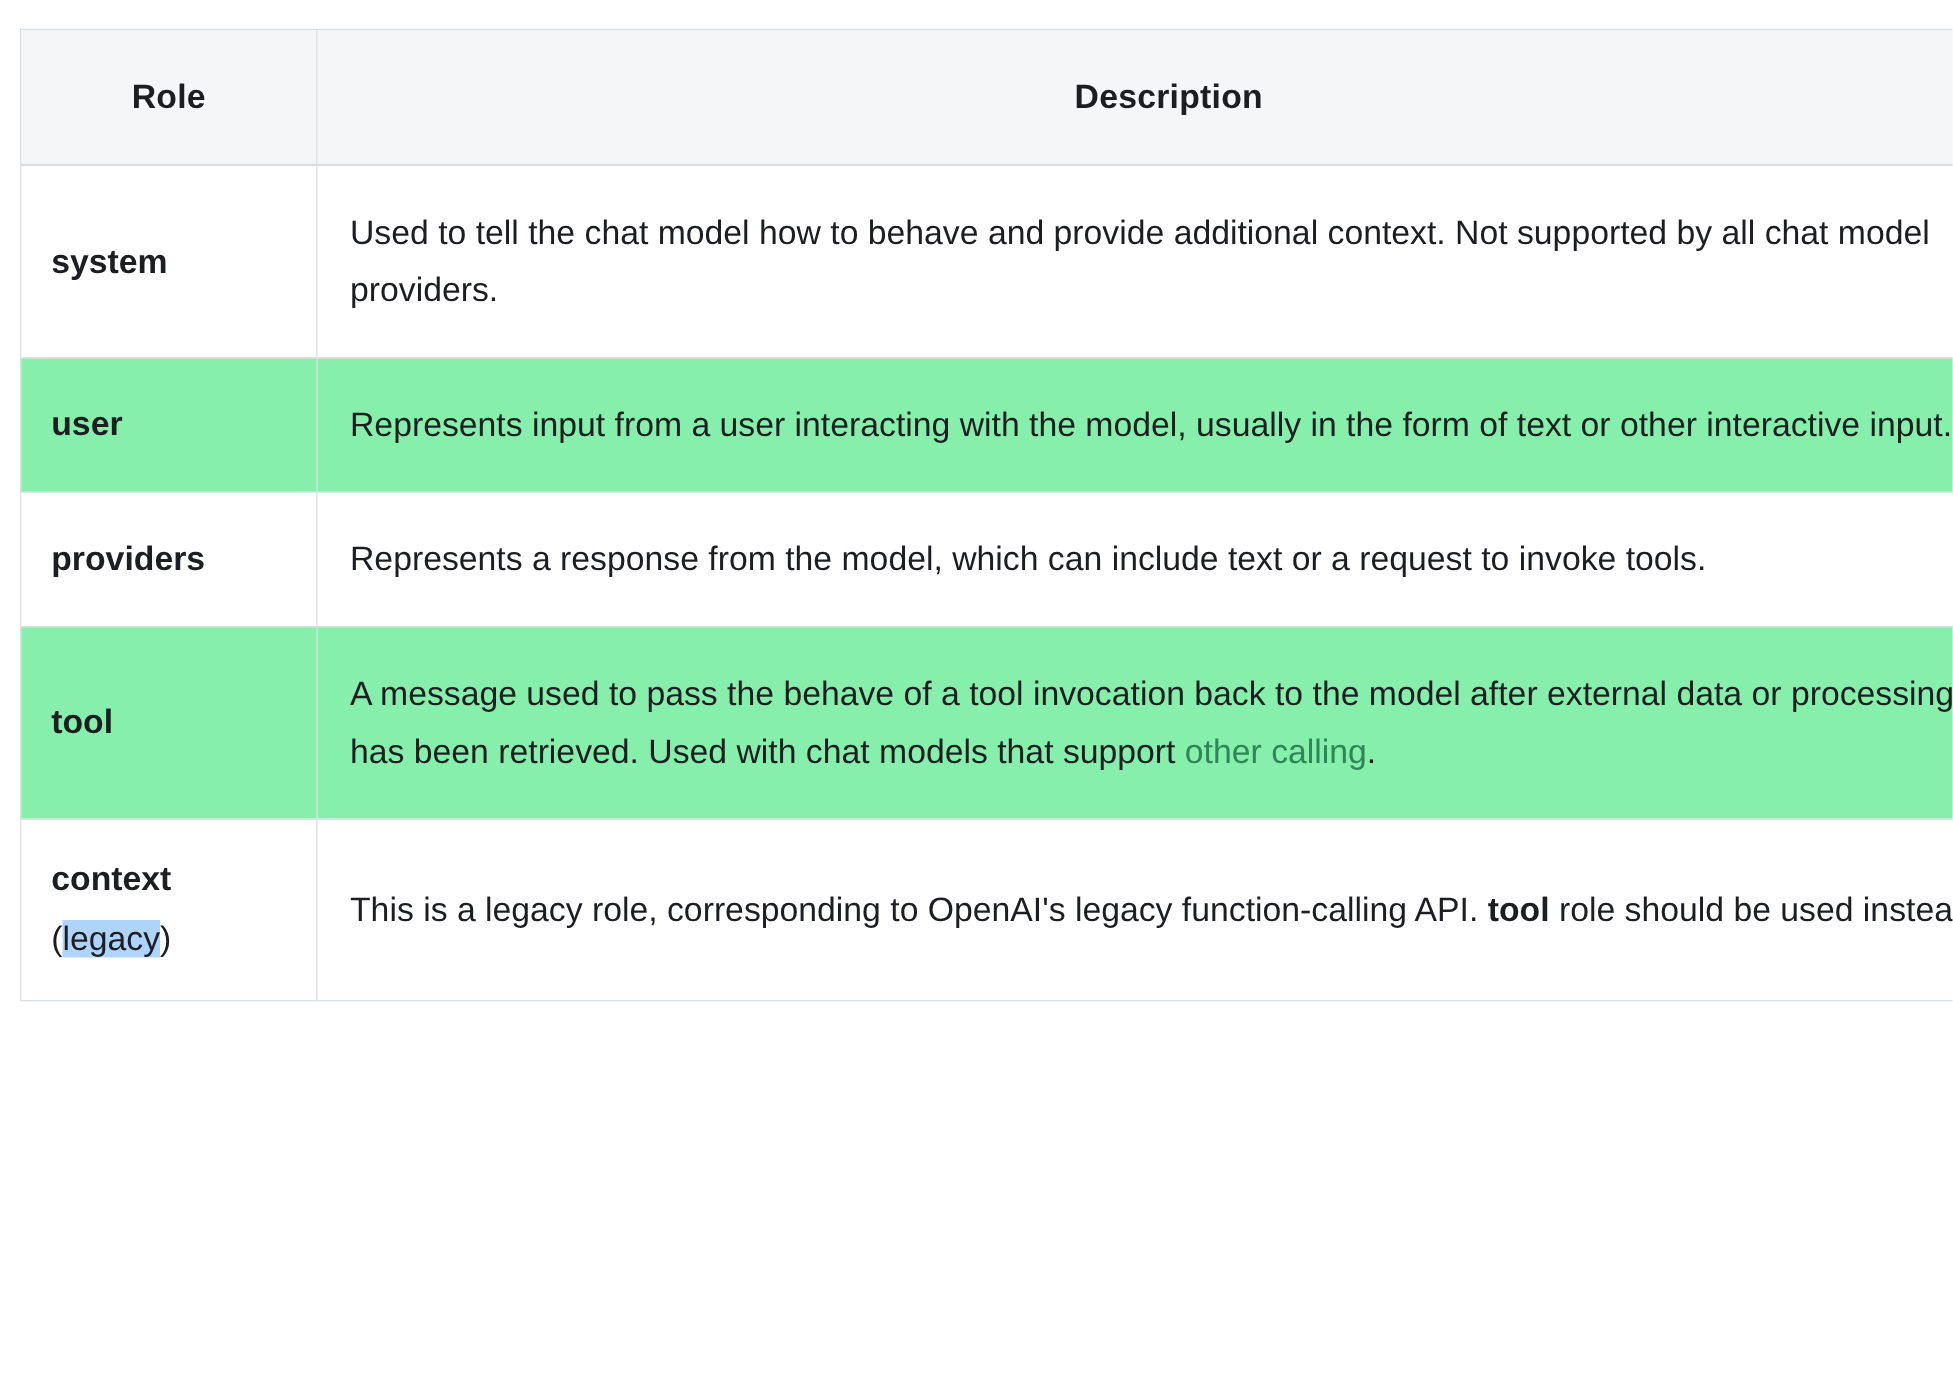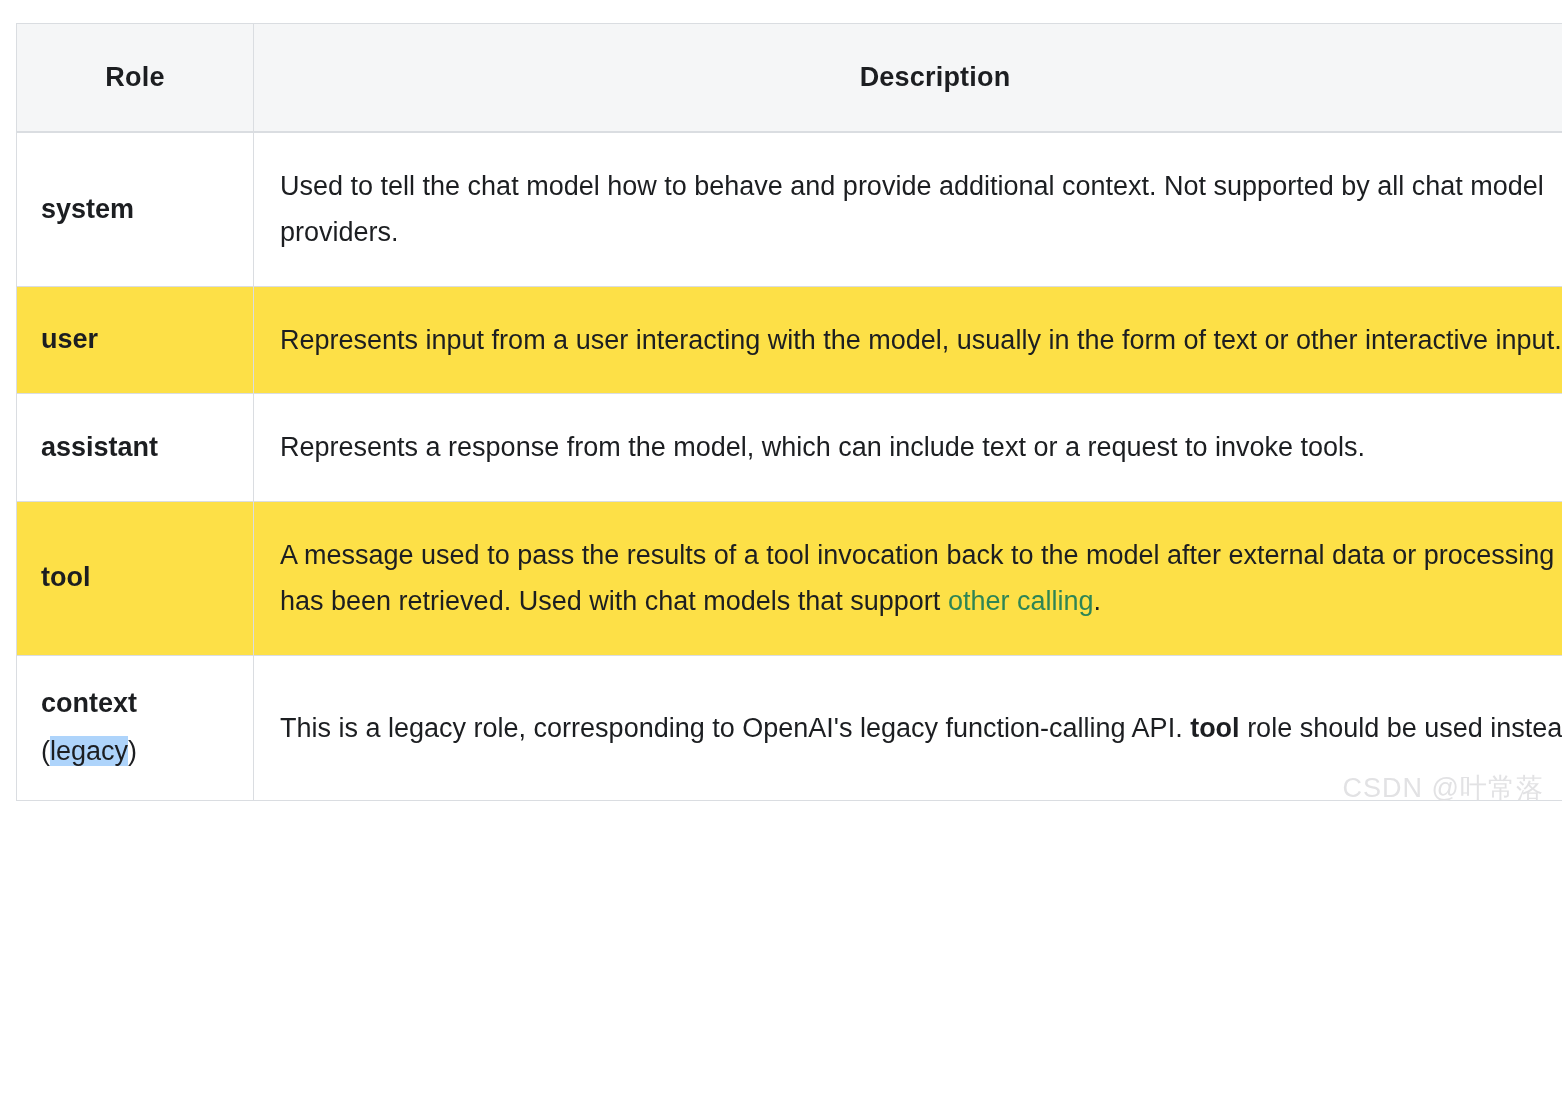--- a/index.html
+++ b/index.html
@@ -52,21 +52,21 @@
     text-align: center;
     font-weight: 700;
     font-size: 27px;
     color: #1c1e21;
     padding: 38px 18px;
     letter-spacing: .2px;
   }
 
   
   .roles-table tbody tr.row-odd  td { background: #ffffff; }
-  .roles-table tbody tr.row-even td { background: #fde047; }
+  .roles-table tbody tr.row-even td { background: #86efac; }
 
   .cell-role {
     padding: 26px 27px 26px 24px;
     font-weight: 700;
     font-size: 27px;
     line-height: 1.62;
     color: #1c1e21;
   }
 
   .cell-desc {
@@ -130,39 +130,38 @@
         <td class="cell-role">system</td>
         <td class="cell-desc">Used to tell the chat model how to behave and provide additional context. Not supported by all chat model providers.</td>
       </tr>
 
       <tr class="row-even">
         <td class="cell-role">user</td>
         <td class="cell-desc">Represents input from a user interacting with the model, usually in the form of text or other interactive input.</td>
       </tr>
 
       <tr class="row-odd">
-        <td class="cell-role">assistant</td>
+        <td class="cell-role">providers</td>
         <td class="cell-desc">Represents a response from the model, which can include text or a request to invoke tools.</td>
       </tr>
 
       <tr class="row-even">
         <td class="cell-role">tool</td>
         <td class="cell-desc">
-          <span>A message used to pass the results of a tool invocation back to the model after external data or processing has been retrieved. Used with chat models that support </span><a class="link-tool-calling" href="#">other calling</a><span>.</span>
+          <span>A message used to pass the behave of a tool invocation back to the model after external data or processing has been retrieved. Used with chat models that support </span><a class="link-tool-calling" href="#">other calling</a><span>.</span>
         </td>
       </tr>
 
       <tr class="row-odd">
         <td class="cell-role">
           <span>context</span>
           <span class="role-legacy"><span>(</span><span class="selection-highlight">legacy</span><span>)</span></span>
         </td>
         <td class="cell-desc">
           <span>This is a legacy role, corresponding to OpenAI's legacy function-calling API. </span><b>tool</b><span> role should be used instead.</span>
         </td>
       </tr>
 
     </tbody>
   </table>
 
-  <div class="watermark">CSDN @叶常落</div>
 
 </div>
 
 </body></html>

